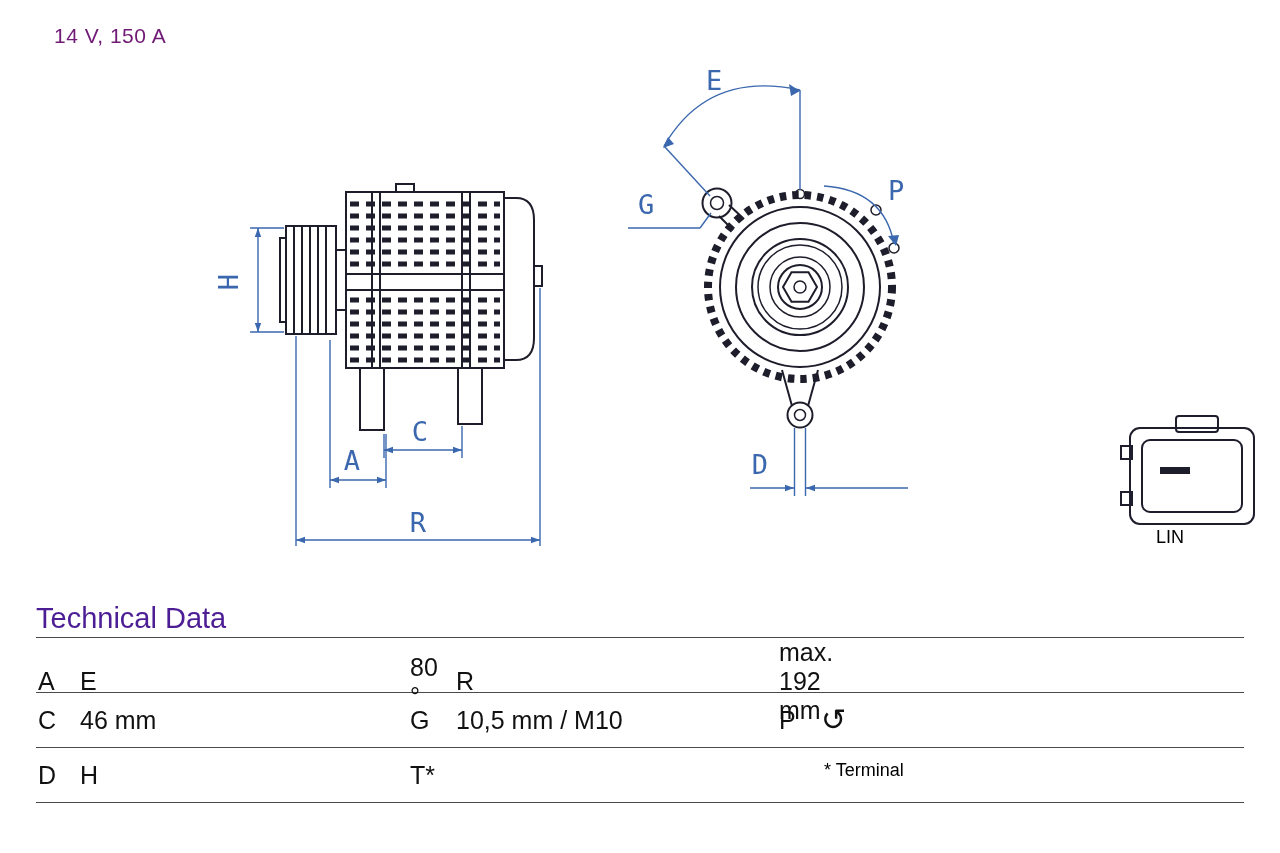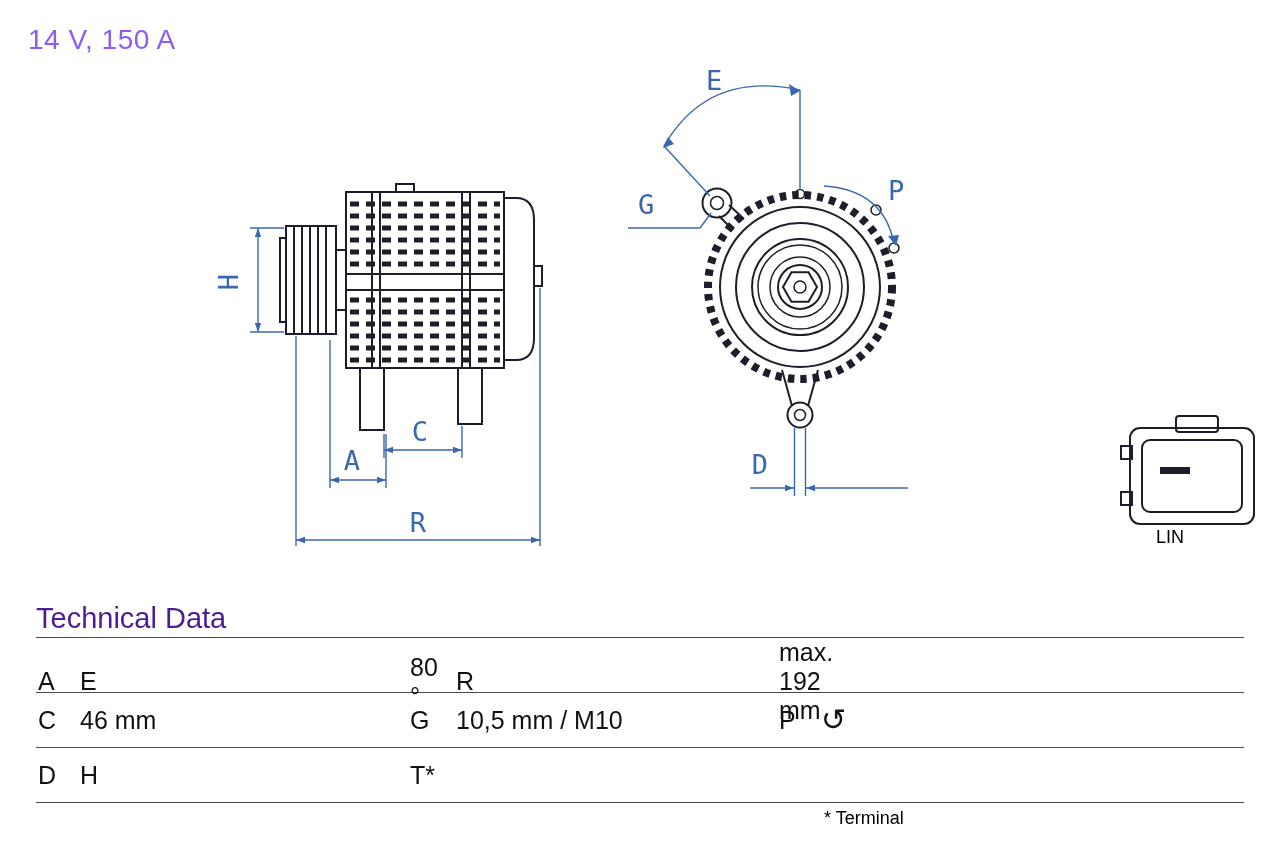--- a/index.html
+++ b/index.html
@@ -1,32 +1,32 @@
 <!DOCTYPE html>
 <html><head>
 <meta charset="utf-8">
 <style>
   *{box-sizing:border-box;margin:0;padding:0}
   html,body{width:1280px;height:853px;background:#fff;color:#111;
     font-family:"Liberation Sans",sans-serif}
   .page{position:relative;width:1280px;height:853px;background:#fff;overflow:hidden}
-  .rating{position:absolute;left:28px;top:24px;font-size:28px;letter-spacing:.5px;color:#8b5cf6}
+  .rating{position:absolute;left:54px;top:24px;font-size:21px;letter-spacing:.5px;color:#701a75}
   .drawing{position:absolute;left:0;top:0}
   .outline{stroke:#1d1d2b;fill:none;stroke-width:2}
   .dim{stroke:#3a67ae;fill:none;stroke-width:1.4}
   .dim-label{font-size:27px;fill:#3a67ae;font-family:"DejaVu Sans Mono","Liberation Mono",monospace}
   .connector-label{font-size:18px;fill:#000;font-family:"Liberation Sans",sans-serif}
   .section-title{position:absolute;left:36px;top:602px;font-size:29px;font-weight:400;color:#4c1d95}
   .tdata{position:absolute;left:36px;top:637px;width:1208px;border-top:1px solid #4a4a4a}
   .trow{display:grid;grid-template-columns:42px 330px 46px 323px 42px 1fr;
     align-items:center;height:55px;border-bottom:1px solid #4a4a4a;font-size:25px}
   .tkey{padding-left:2px}
   .tval{padding-left:2px}
   .rot-icon{font-family:"DejaVu Sans",sans-serif;font-size:30px;line-height:1}
-  .footnote{position:absolute;left:824px;top:808px;font-size:18px;color:#000}
+  .footnote{position:absolute;left:824px;top:760px;font-size:18px;color:#000}
 </style>
 </head>
 <body>
 
 <div class="page">
 
   <div class="rating">14 V, 150 A</div>
 
   <svg class="drawing" width="1280" height="575" viewBox="0 0 1280 575">
 

